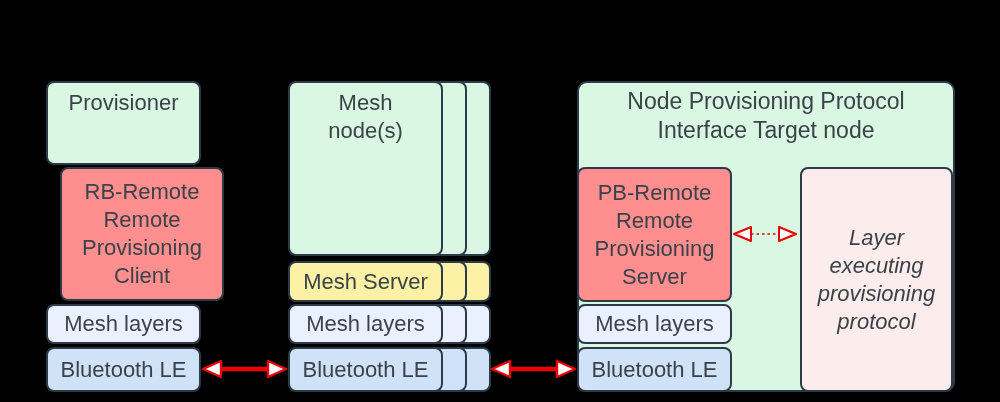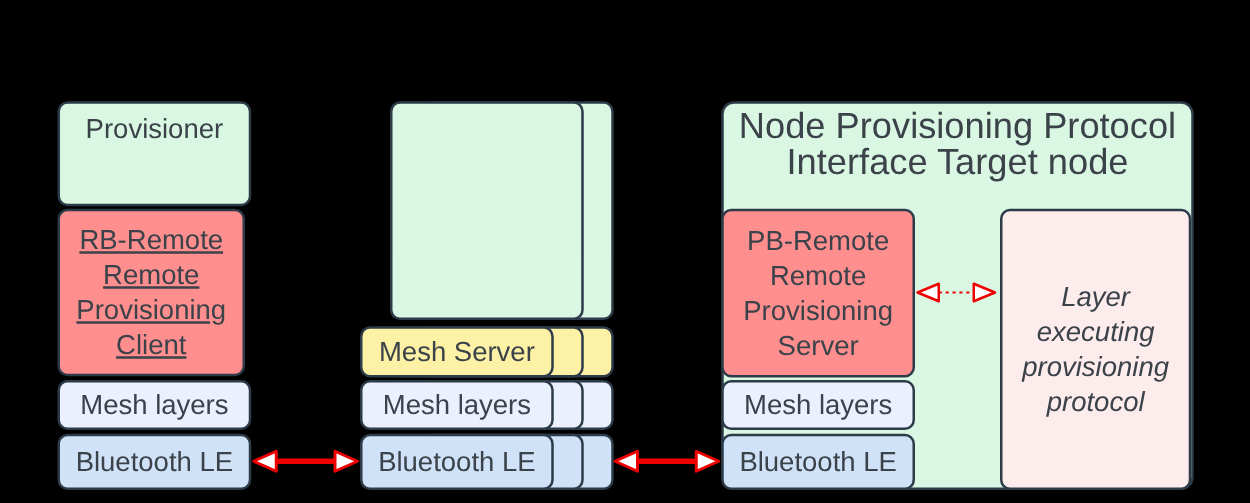--- a/index.html
+++ b/index.html
@@ -19,46 +19,48 @@
   .top{align-items:flex-start;padding-top:6px;}
   .green{background:var(--green,#d9f7e2);}
   .red{background:var(--red,#ff8e8e);}
   .yellow{background:var(--yellow,#fcf1a4);}
   .lavender{background:var(--lavender,#eaf0fd);}
   .blue{background:var(--blue,#d0e2f8);}
   .pink{background:var(--pink,#fcecec);}
   .container-title{
     position:absolute;left:0;right:0;top:4px;
     text-align:center;white-space:pre-line;
-    font-size:29px;line-height:29px;color:var(--text,#3b4249);
+    font-size:23px;line-height:29px;color:var(--text,#3b4249);
   }
   .stack{position:absolute;}
   .card{top:0;width:155px;height:100%;}
   .overlay{position:absolute;left:0;top:0;pointer-events:none;z-index:50;}
   .big-container{border-radius:10px;}
 </style>
 </head>
 <body style="--background: #000000; --green: #d9f7e2; --red: #ff8e8e; --yellow: #fcf1a4; --lavender: #eaf0fd; --blue: #d0e2f8; --pink: #fcecec; --border: #2d3b49; --text: #3b4249; --arrow: #ee0000;">
 
 <div style="position:absolute;left:0;top:0;width:1000px;height:402px;margin-top:34px;">
 
   <div class="box green top" style="left:46px;top:47px;width:155px;height:84px;">Provisioner</div>
 
-  <div class="box red" style="left:46px;top:133px;width:150px;height:134px;text-decoration:underline;">RB-Remote
+  <div class="box red" style="left:60px;top:133px;width:164px;height:134px;">RB-Remote
 Remote
 Provisioning
 Client</div>
 
   <div class="box lavender" style="left:46px;top:270px;width:155px;height:40px;">Mesh layers</div>
 
   <div class="box blue" style="left:46px;top:313px;width:155px;height:45px;">Bluetooth LE</div>
 
   <div class="stack" style="left:288px;top:47px;width:203px;height:175px;">
     <div class="card green" style="left:48px;"></div>
     <div class="card green" style="left:24px;"></div>
+    <div class="card green top" style="left:0;">Mesh
+node(s)</div>
   </div>
 
   <div class="stack" style="left:288px;top:227px;width:203px;height:41px;">
     <div class="card yellow" style="left:48px;"></div>
     <div class="card yellow" style="left:24px;"></div>
     <div class="card yellow" style="left:0;">Mesh Server</div>
   </div>
 
   <div class="stack" style="left:288px;top:270px;width:203px;height:40px;">
     <div class="card lavender" style="left:48px;"></div>

